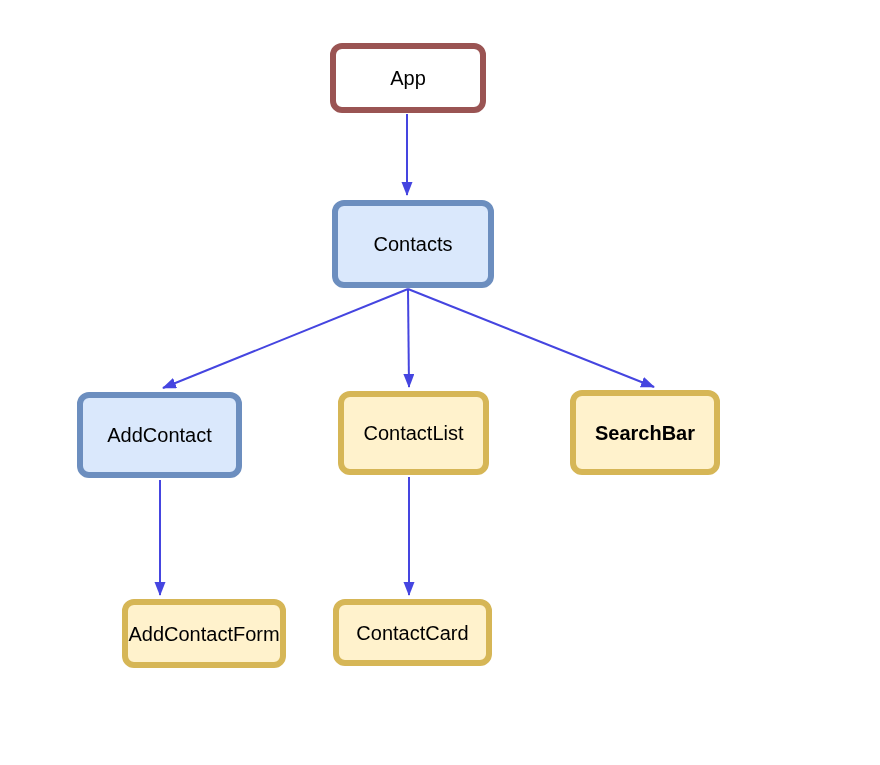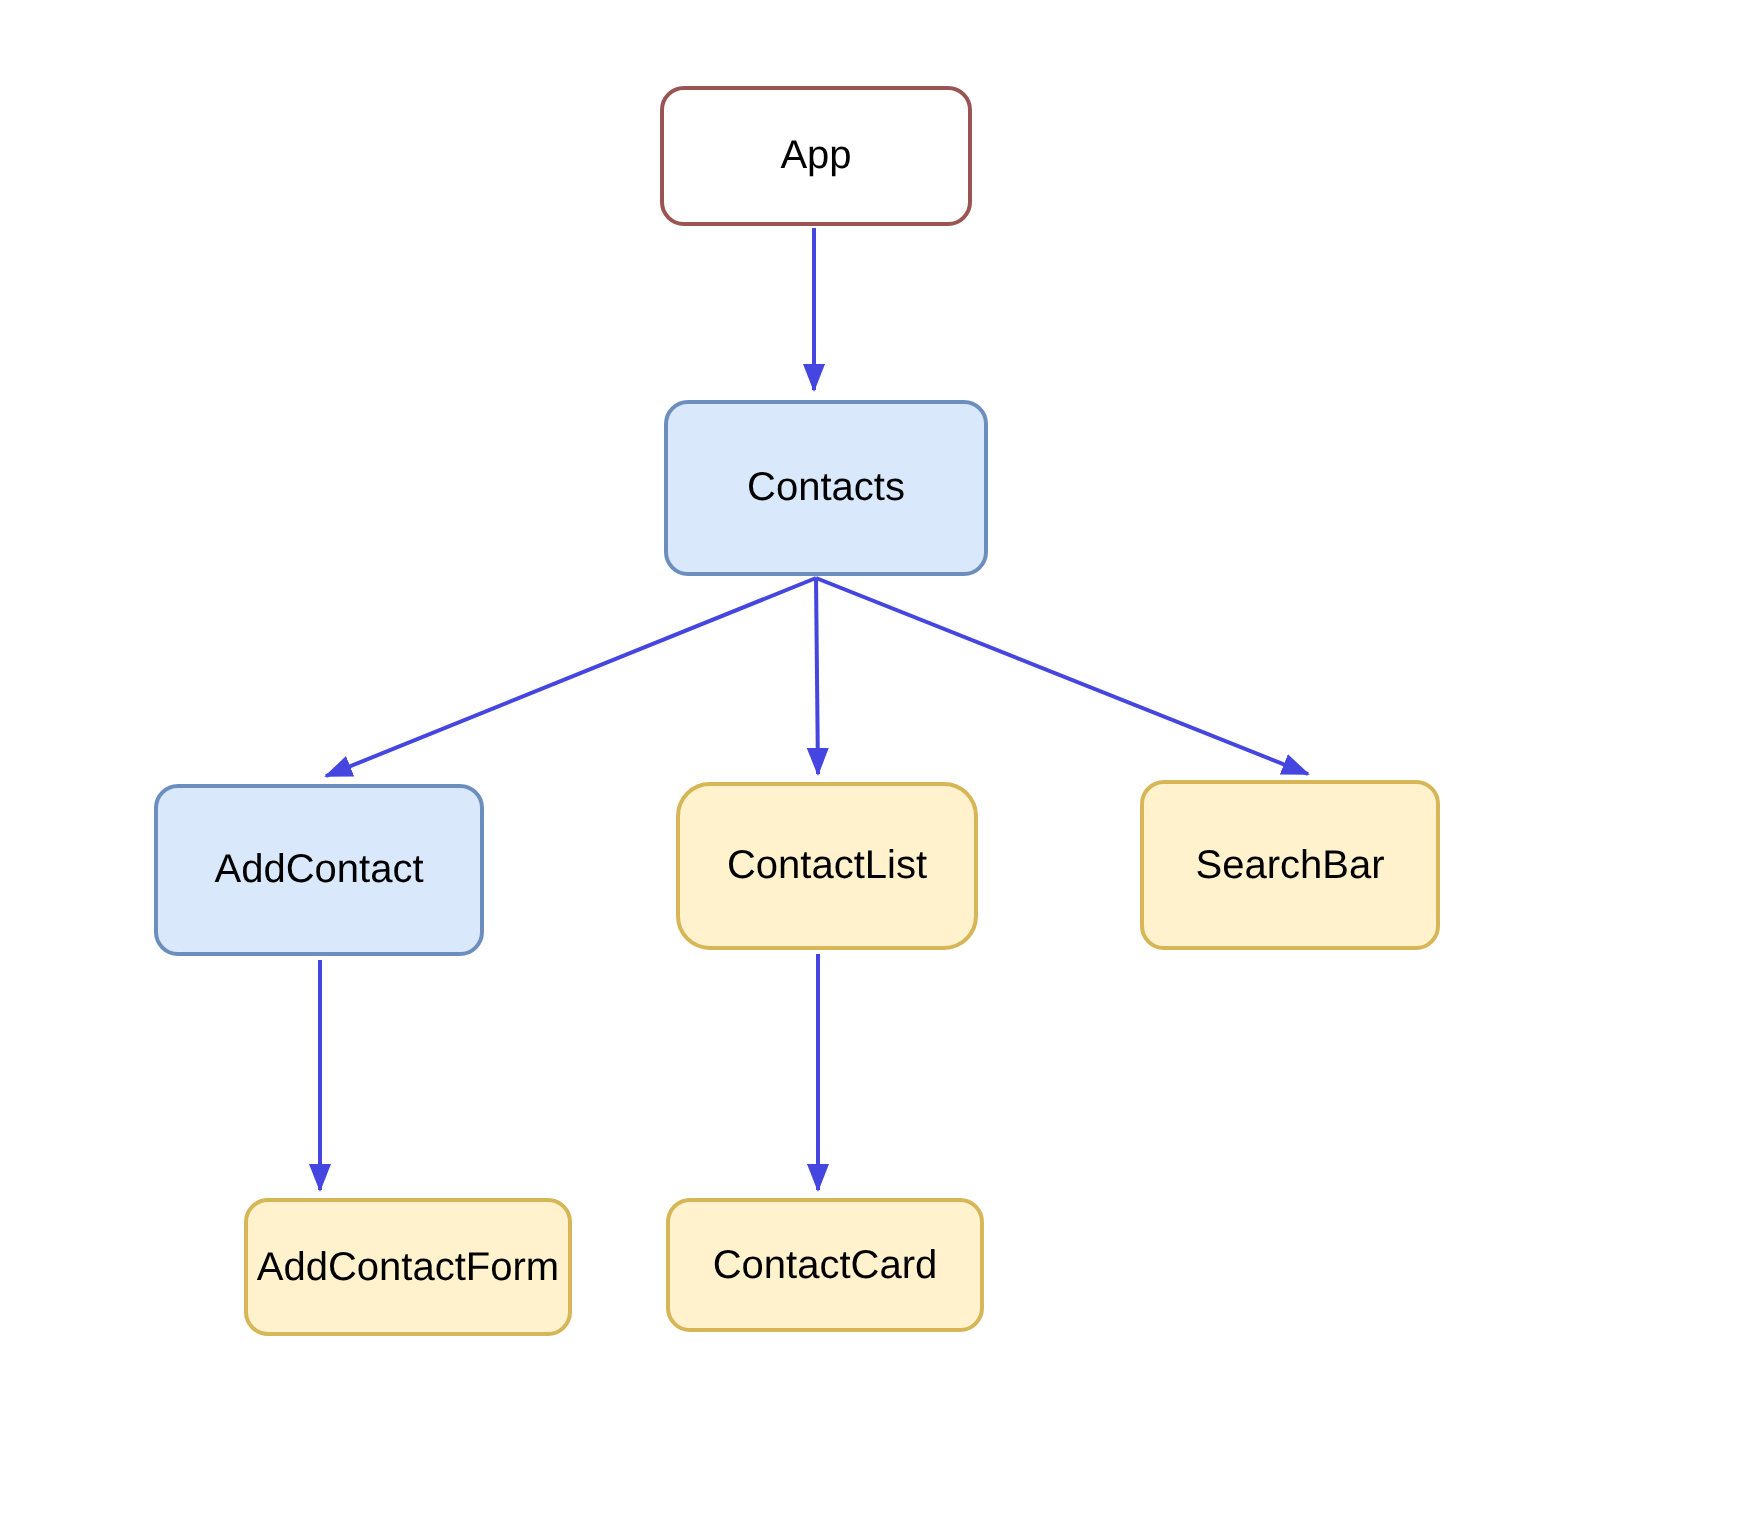--- a/index.html
+++ b/index.html
@@ -19,21 +19,21 @@
     position: absolute;
     left: 0;
     top: 0;
     width: 880px;
     height: 765px;
     pointer-events: none;
   }
   .node {
     position: absolute;
     box-sizing: border-box;
-    border: 2px solid #14b8a6;
+    border: 6px solid #14b8a6;
     border-radius: 12px;
     background: #fff;
     display: flex;
     align-items: center;
     justify-content: center;
     text-align: center;
     cursor: default;
   }
   .node-label {
     font-size: 20px;
@@ -75,25 +75,25 @@
   </div>
 
   <div class="node" id="node-contacts" style="background: rgb(218, 232, 252); border-color: rgb(108, 142, 191);">
     <span class="node-label">Contacts</span>
   </div>
 
   <div class="node" id="node-add-contact" style="background: rgb(218, 232, 252); border-color: rgb(108, 142, 191);">
     <span class="node-label">AddContact</span>
   </div>
 
-  <div class="node" id="node-contact-list" style="background: rgb(255, 242, 204); border-color: rgb(214, 182, 86); border-radius: 17px;">
+  <div class="node" id="node-contact-list" style="background: rgb(255, 242, 204); border-color: rgb(214, 182, 86);">
     <span class="node-label">ContactList</span>
   </div>
 
-  <div class="node" id="node-search-bar" style="background: rgb(255, 242, 204); border-color: rgb(214, 182, 86);">
+  <div class="node" id="node-search-bar" style="background: rgb(255, 242, 204); border-color: rgb(214, 182, 86); font-weight: bold;">
     <span class="node-label">SearchBar</span>
   </div>
 
   <div class="node" id="node-add-contact-form" style="background: rgb(255, 242, 204); border-color: rgb(214, 182, 86); margin-left: 44px;">
     <span class="node-label">AddContactForm</span>
   </div>
 
   <div class="node" id="node-contact-card" style="background: rgb(255, 242, 204); border-color: rgb(214, 182, 86);">
     <span class="node-label">ContactCard</span>
   </div>

